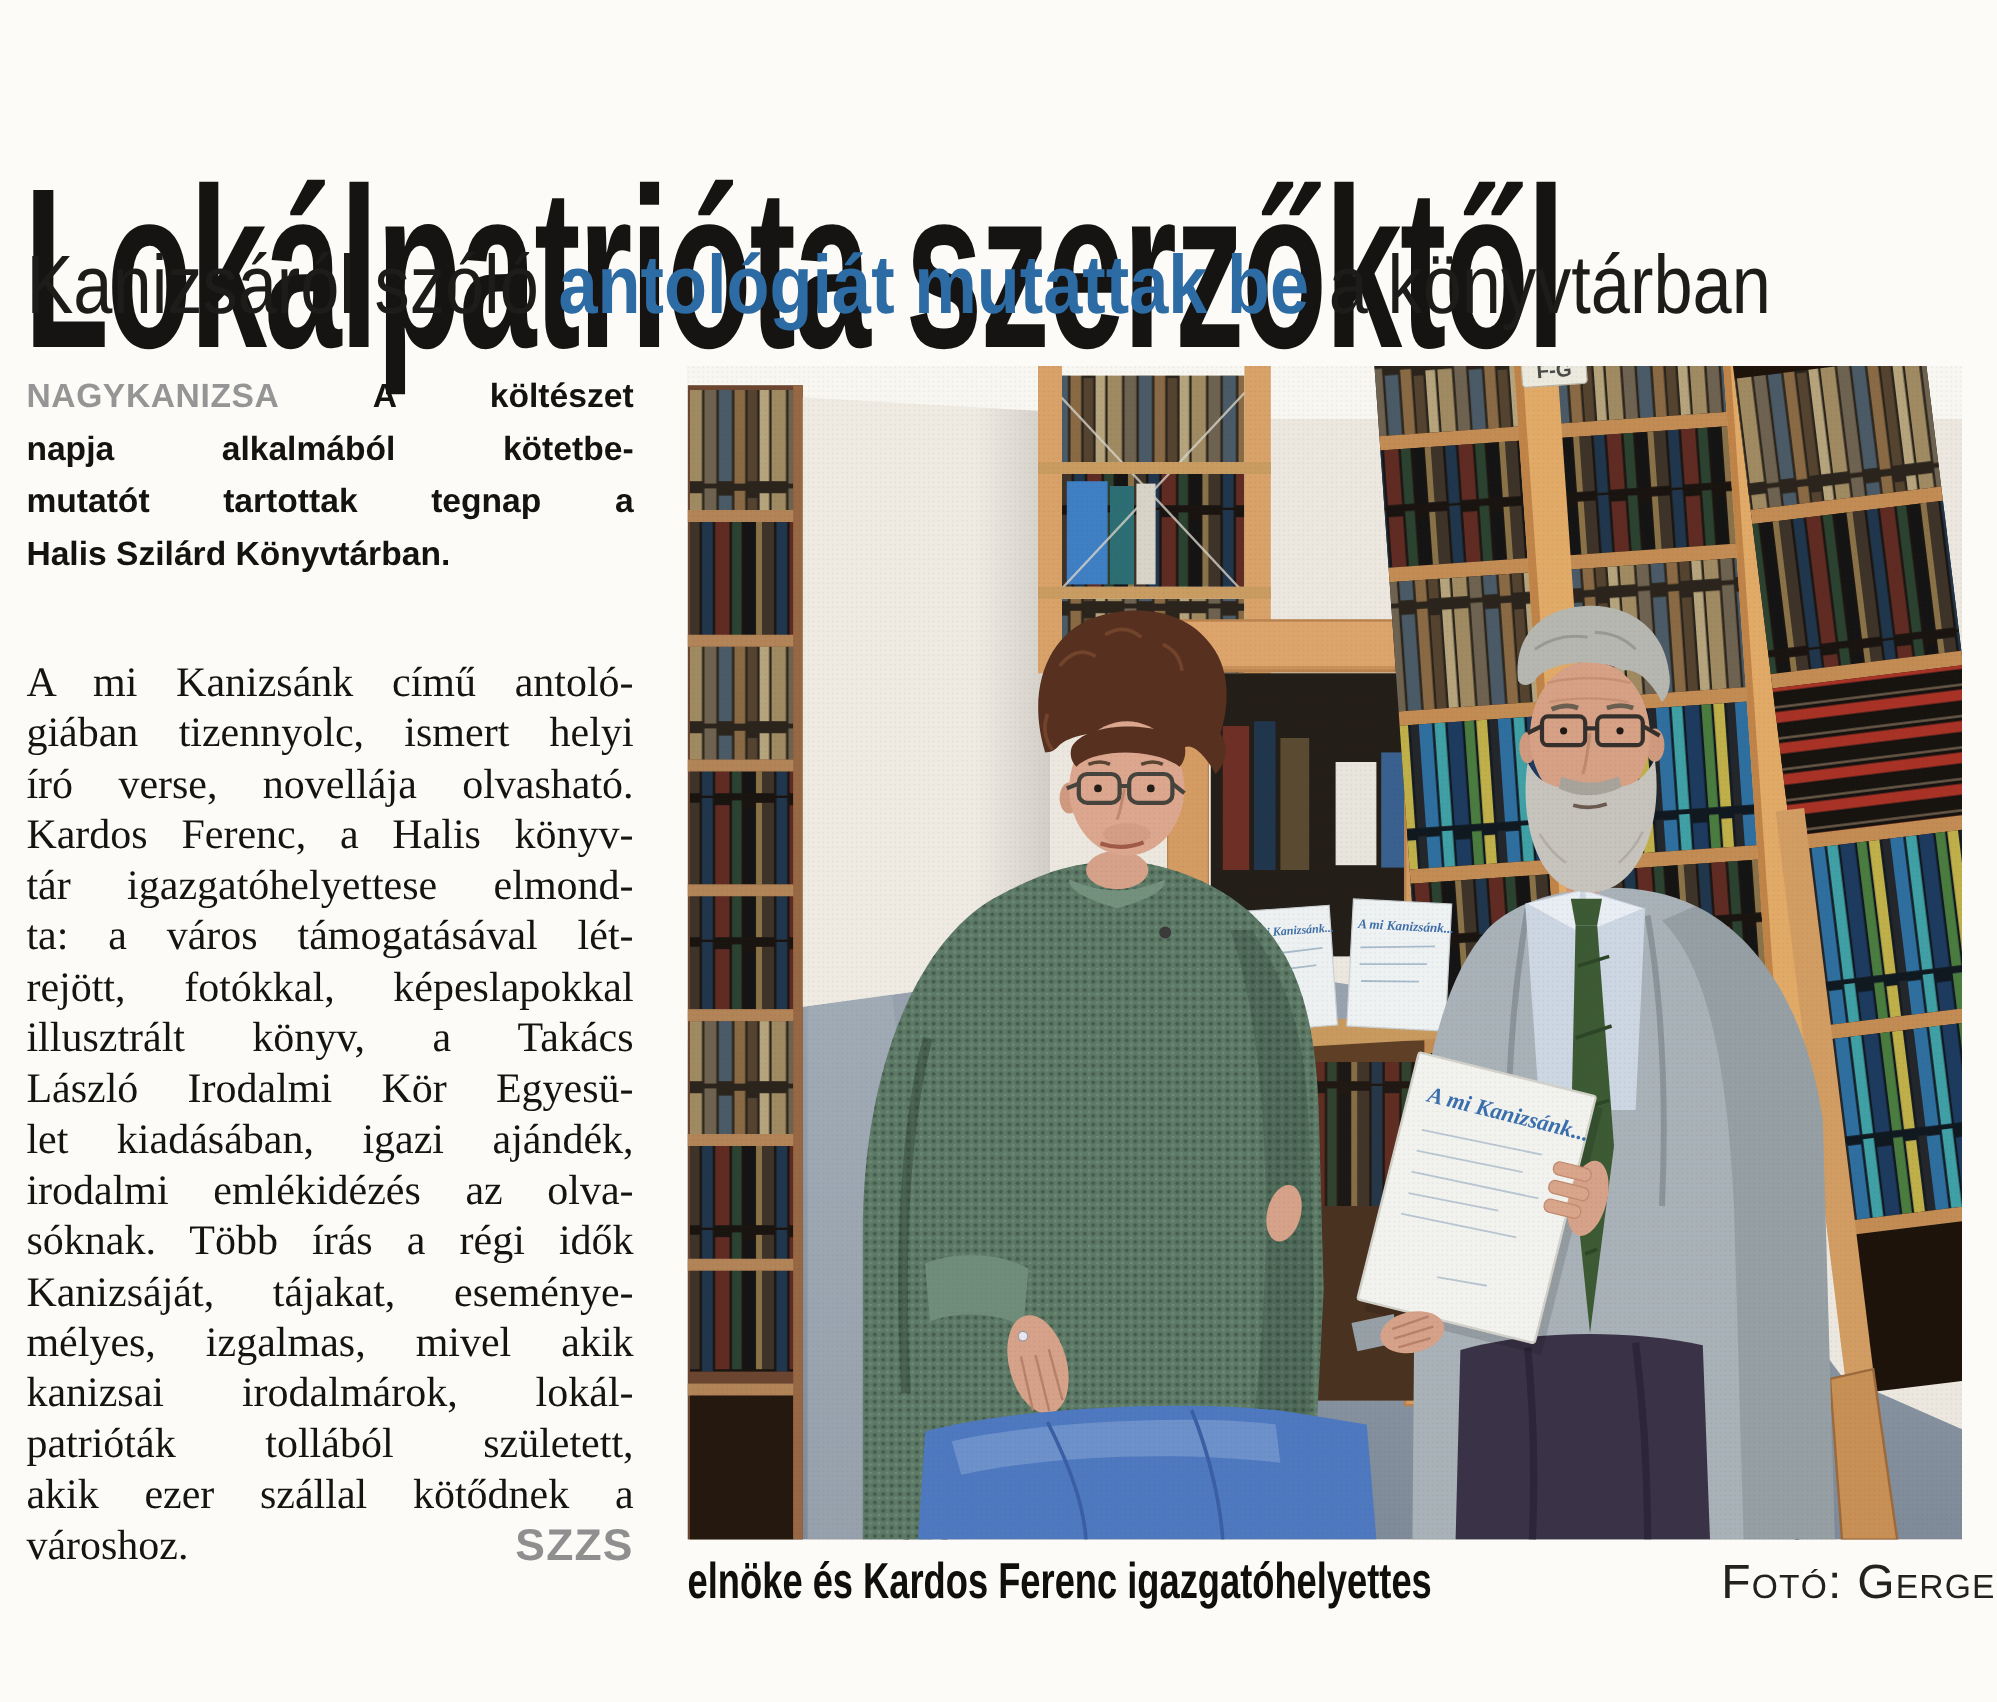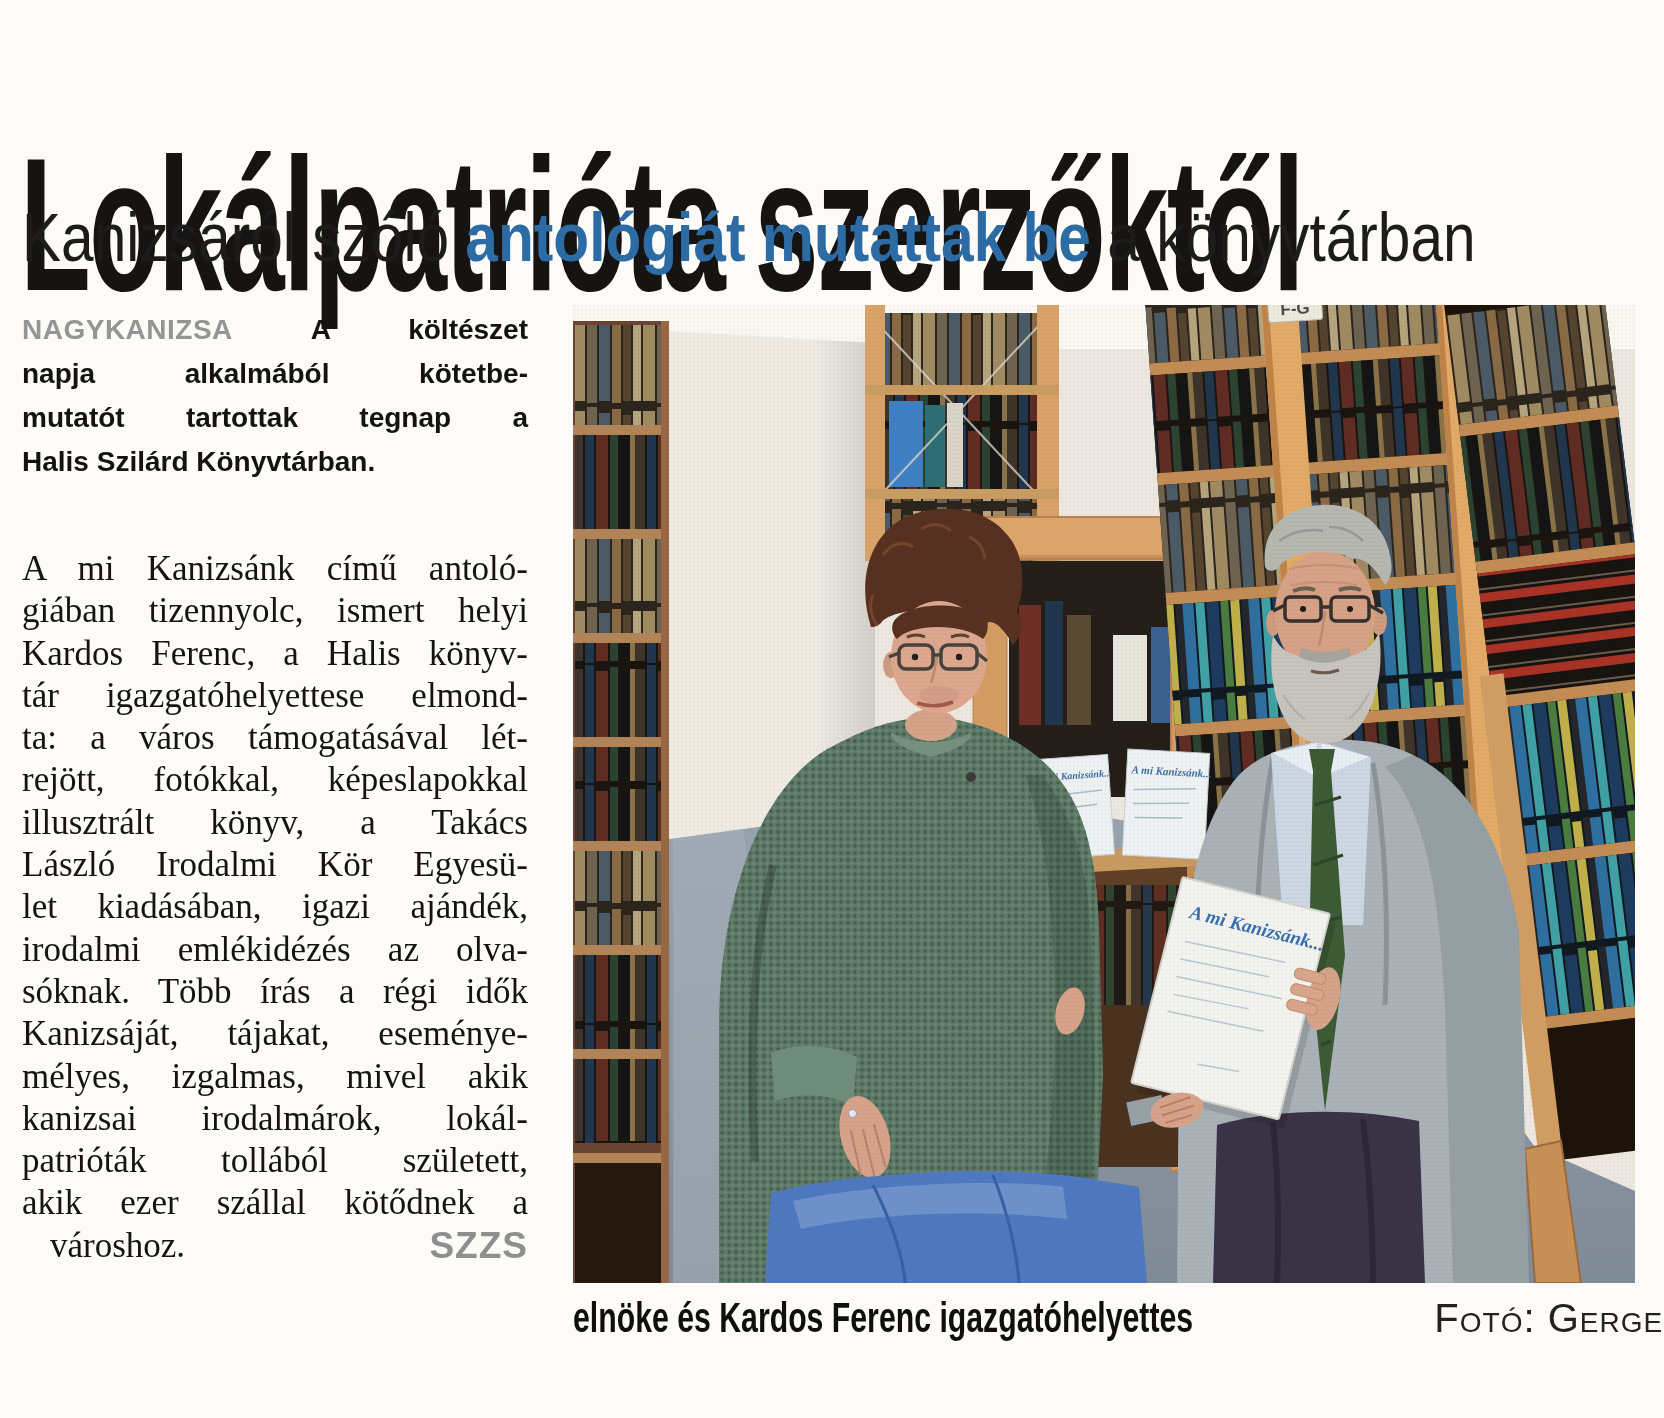--- a/index.html
+++ b/index.html
@@ -39,21 +39,21 @@
   }
   .lead .kicker{letter-spacing:0.5px;}
   .bodycol{
     position:absolute;left:22px;top:548px;width:506px;
     font-family:"Liberation Serif", serif;
     font-size:35px;line-height:42.3px;color:#151413;
   }
   .jline{text-align:justify;text-align-last:justify;}
   .jline.last{text-align:justify;text-align-last:left;}
   .endline{
-    display:flex;justify-content:space-between;align-items:flex-end;margin-left:28px;
+    display:flex;justify-content:space-between;align-items:flex-end;
   }
   .byline{
     font-family:"Liberation Sans", sans-serif;
     font-weight:700;font-size:37px;letter-spacing:1px;
   }
 
   
   .photo{
     position:absolute;left:573px;top:305px;width:1062px;height:978px;
     background:#ece8e0;
@@ -92,20 +92,21 @@
       <div class="jline"><span class="kicker" style="color: rgb(149, 149, 149);">NAGYKANIZSA </span>A költészet</div>
       <div class="jline">napja alkalmából kötetbe-</div>
       <div class="jline">mutatót tartottak tegnap a</div>
       <div class="jline last">Halis Szilárd Könyvtárban.</div>
     </div>
 
   <div class="bodycol">
     <div id="body-lines">
         <div class="jline">A mi Kanizsánk című antoló-</div>
         <div class="jline">giában tizennyolc, ismert helyi</div>
+        <div class="jline">író verse, novellája olvasható.</div>
         <div class="jline">Kardos Ferenc, a Halis könyv-</div>
         <div class="jline">tár igazgatóhelyettese elmond-</div>
         <div class="jline">ta: a város támogatásával lét-</div>
         <div class="jline">rejött, fotókkal, képeslapokkal</div>
         <div class="jline">illusztrált könyv, a Takács</div>
         <div class="jline">László Irodalmi Kör Egyesü-</div>
         <div class="jline">let kiadásában, igazi ajándék,</div>
         <div class="jline">irodalmi emlékidézés az olva-</div>
         <div class="jline">sóknak. Több írás a régi idők</div>
         <div class="jline">Kanizsáját, tájakat, eseménye-</div>

